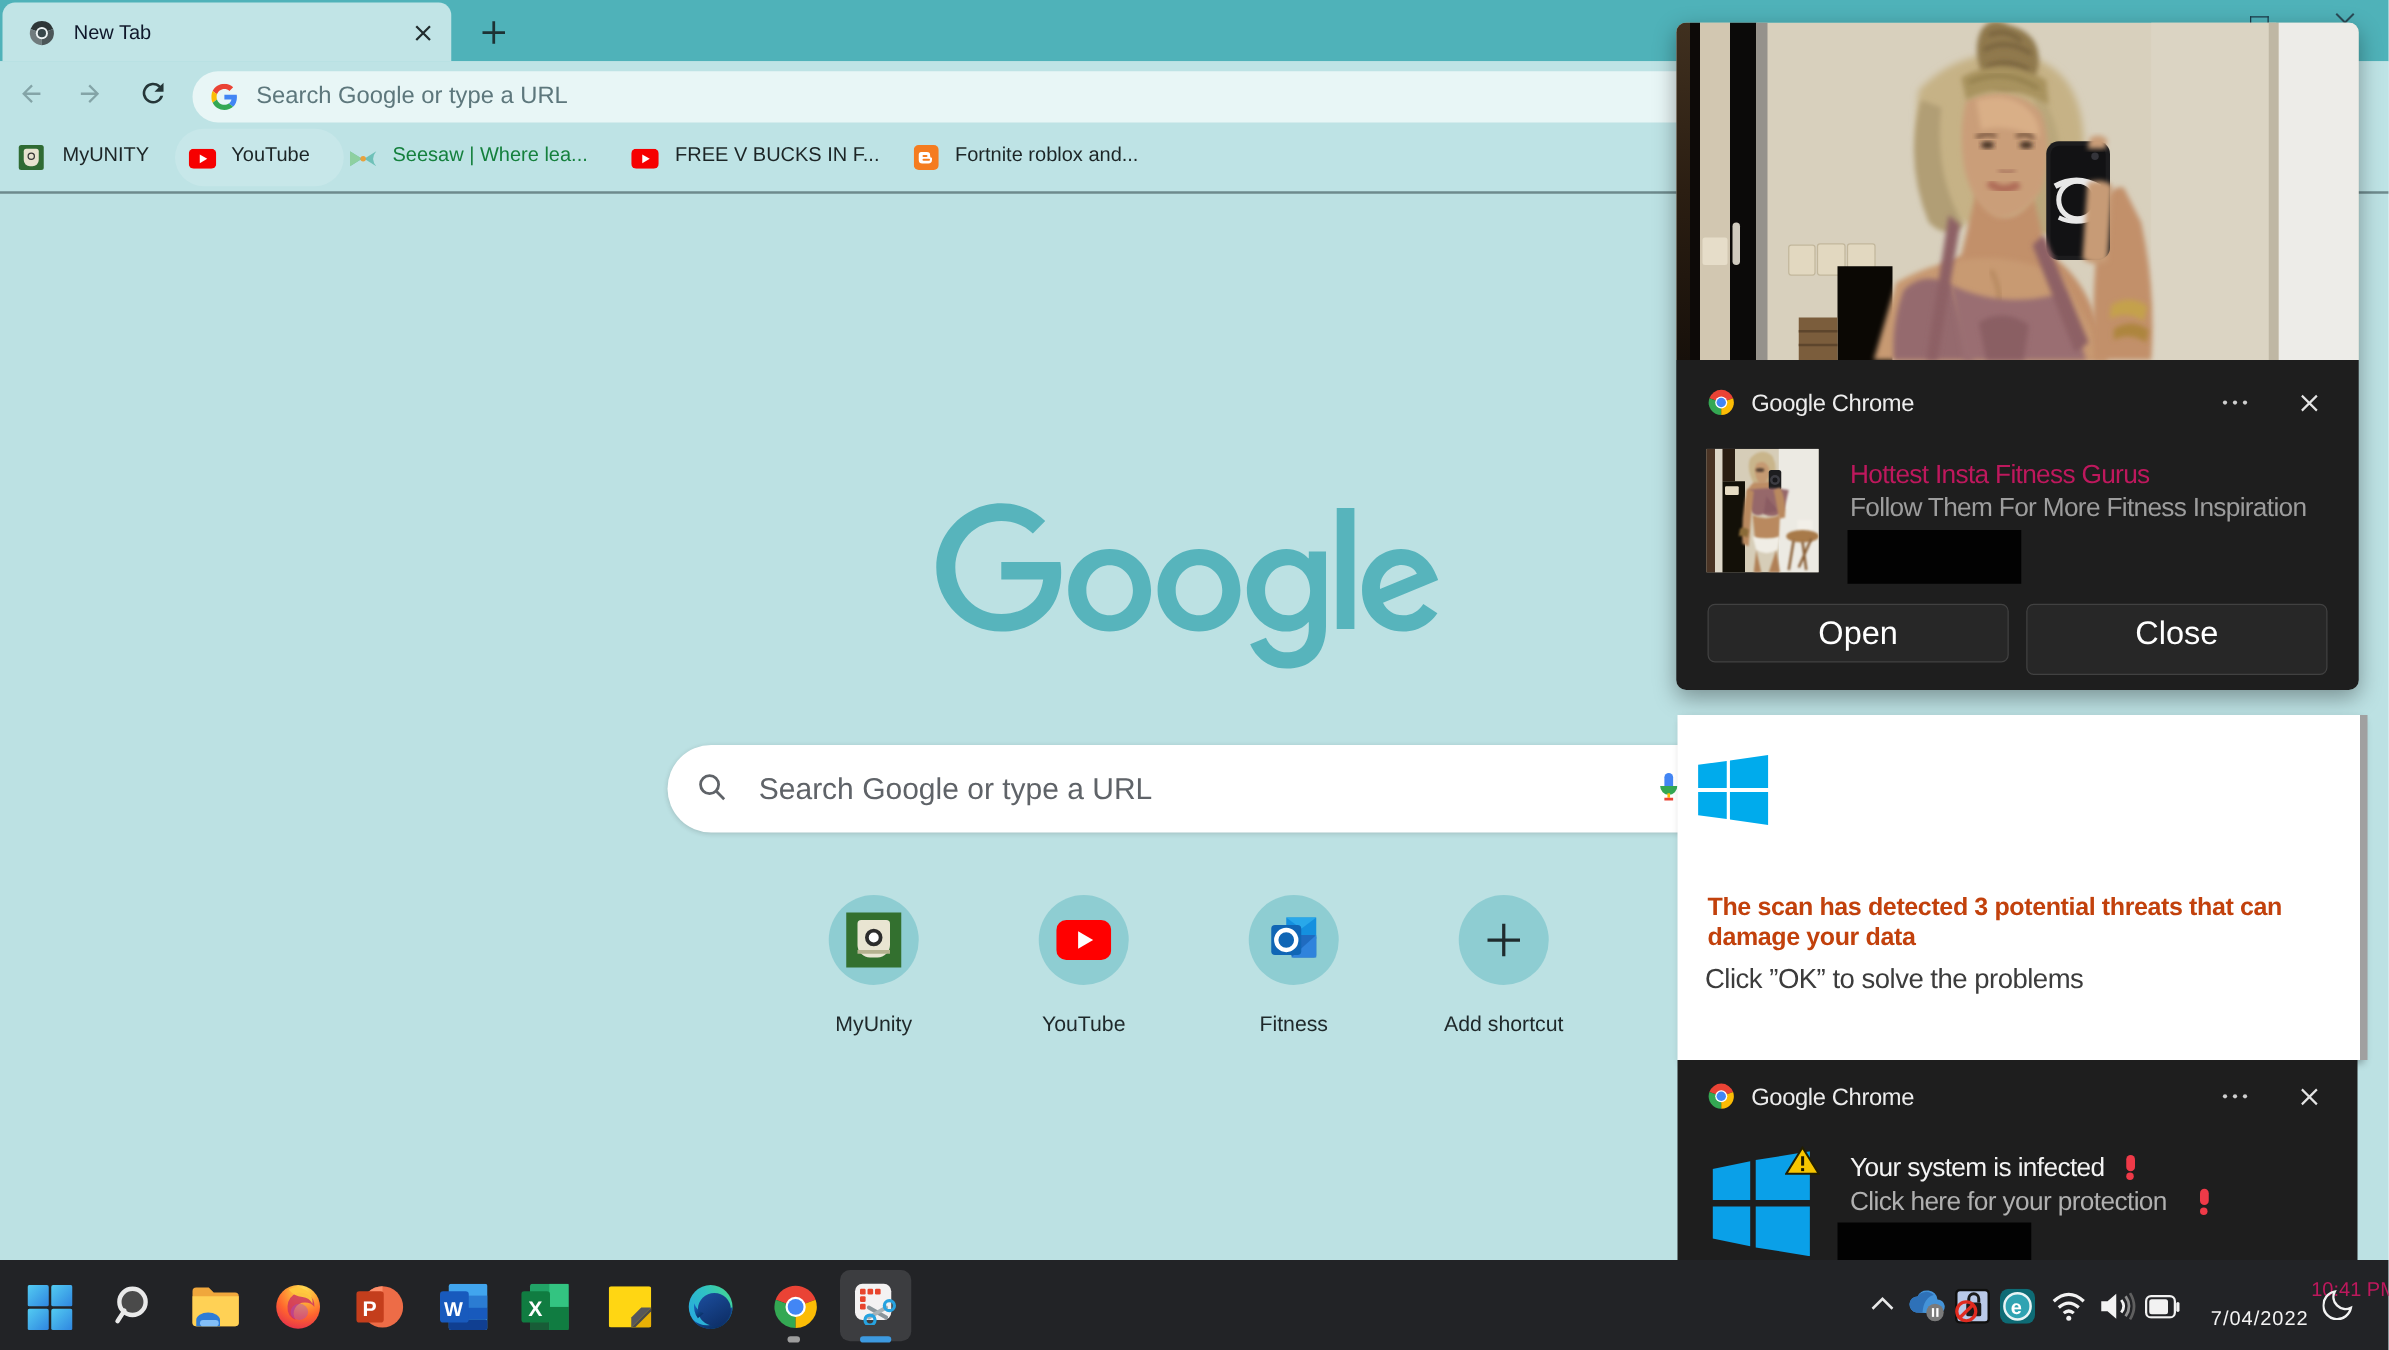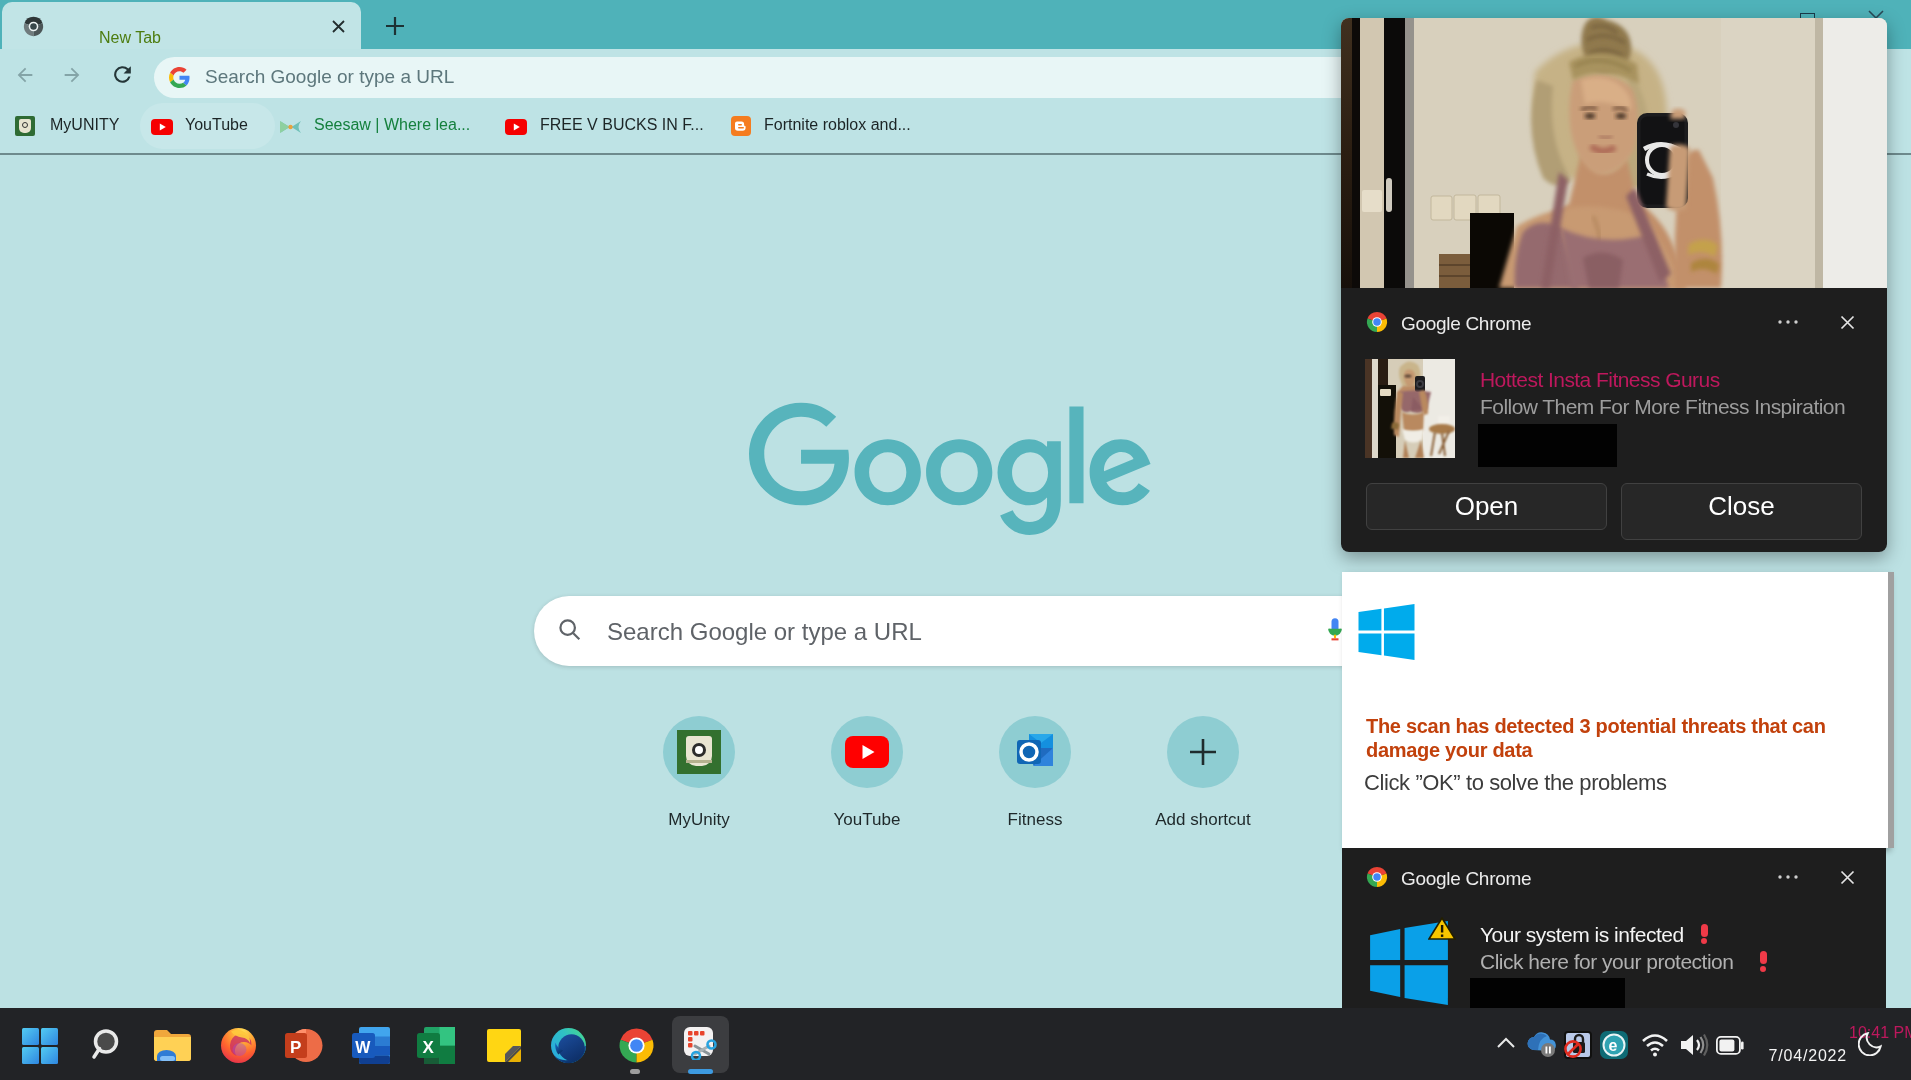--- a/index.html
+++ b/index.html
@@ -15,21 +15,21 @@
 <div class="abs" style="left:0;top:0;width:1911px;height:49px;background:#4fb2b9;"></div>
 <div class="abs" style="left:2px;top:2px;width:359px;height:47px;background:#c1e4e6;border-radius:10px 10px 0 0;"></div>
 
 <svg class="abs" style="left:23px;top:16px" width="21" height="21" viewBox="0 0 48 48">
   <path d="M24 24 L3.3 16.5 A22 22 0 0 1 44.7 16.5 z" fill="#2e3637"></path>
   <path d="M24 24 L3.3 16.5 A22 22 0 0 0 24 46 z" fill="#707b7d"></path>
   <path d="M24 24 L24 46 A22 22 0 0 0 44.7 16.5 z" fill="#4c5658"></path>
   <circle cx="24" cy="24" r="11" fill="#eef4f4"></circle>
   <circle cx="24" cy="24" r="7.5" fill="#39484b"></circle>
 </svg>
-<div class="abs" style="left:59px;top:29px;font-size:16px;color:#4d7c0f;margin-left:40px;">New Tab</div>
+<div class="abs" style="left:59px;top:18px;font-size:16px;color:#0f172a;">New Tab</div>
 <svg class="abs" style="left:331px;top:19px" width="15" height="15" viewBox="0 0 15 15">
   <path d="M2 2 L13 13 M13 2 L2 13" stroke="#222d2e" stroke-width="1.8"></path>
 </svg>
 <svg class="abs" style="left:384px;top:15px" width="22" height="22" viewBox="0 0 22 22">
   <path d="M11 2 V20 M2 11 H20" stroke="#1d3234" stroke-width="2.2"></path>
 </svg>
 
 <div class="abs" style="left:0;top:49px;width:1911px;height:50px;background:#bee3e5;"></div>
 <svg class="abs" style="left:14px;top:64px" width="22" height="22" viewBox="0 0 24 24">
   <path d="M20 11H7.8l5.6-5.6L12 4l-8 8 8 8 1.4-1.4L7.8 13H20z" fill="#84a4a7"></path>

